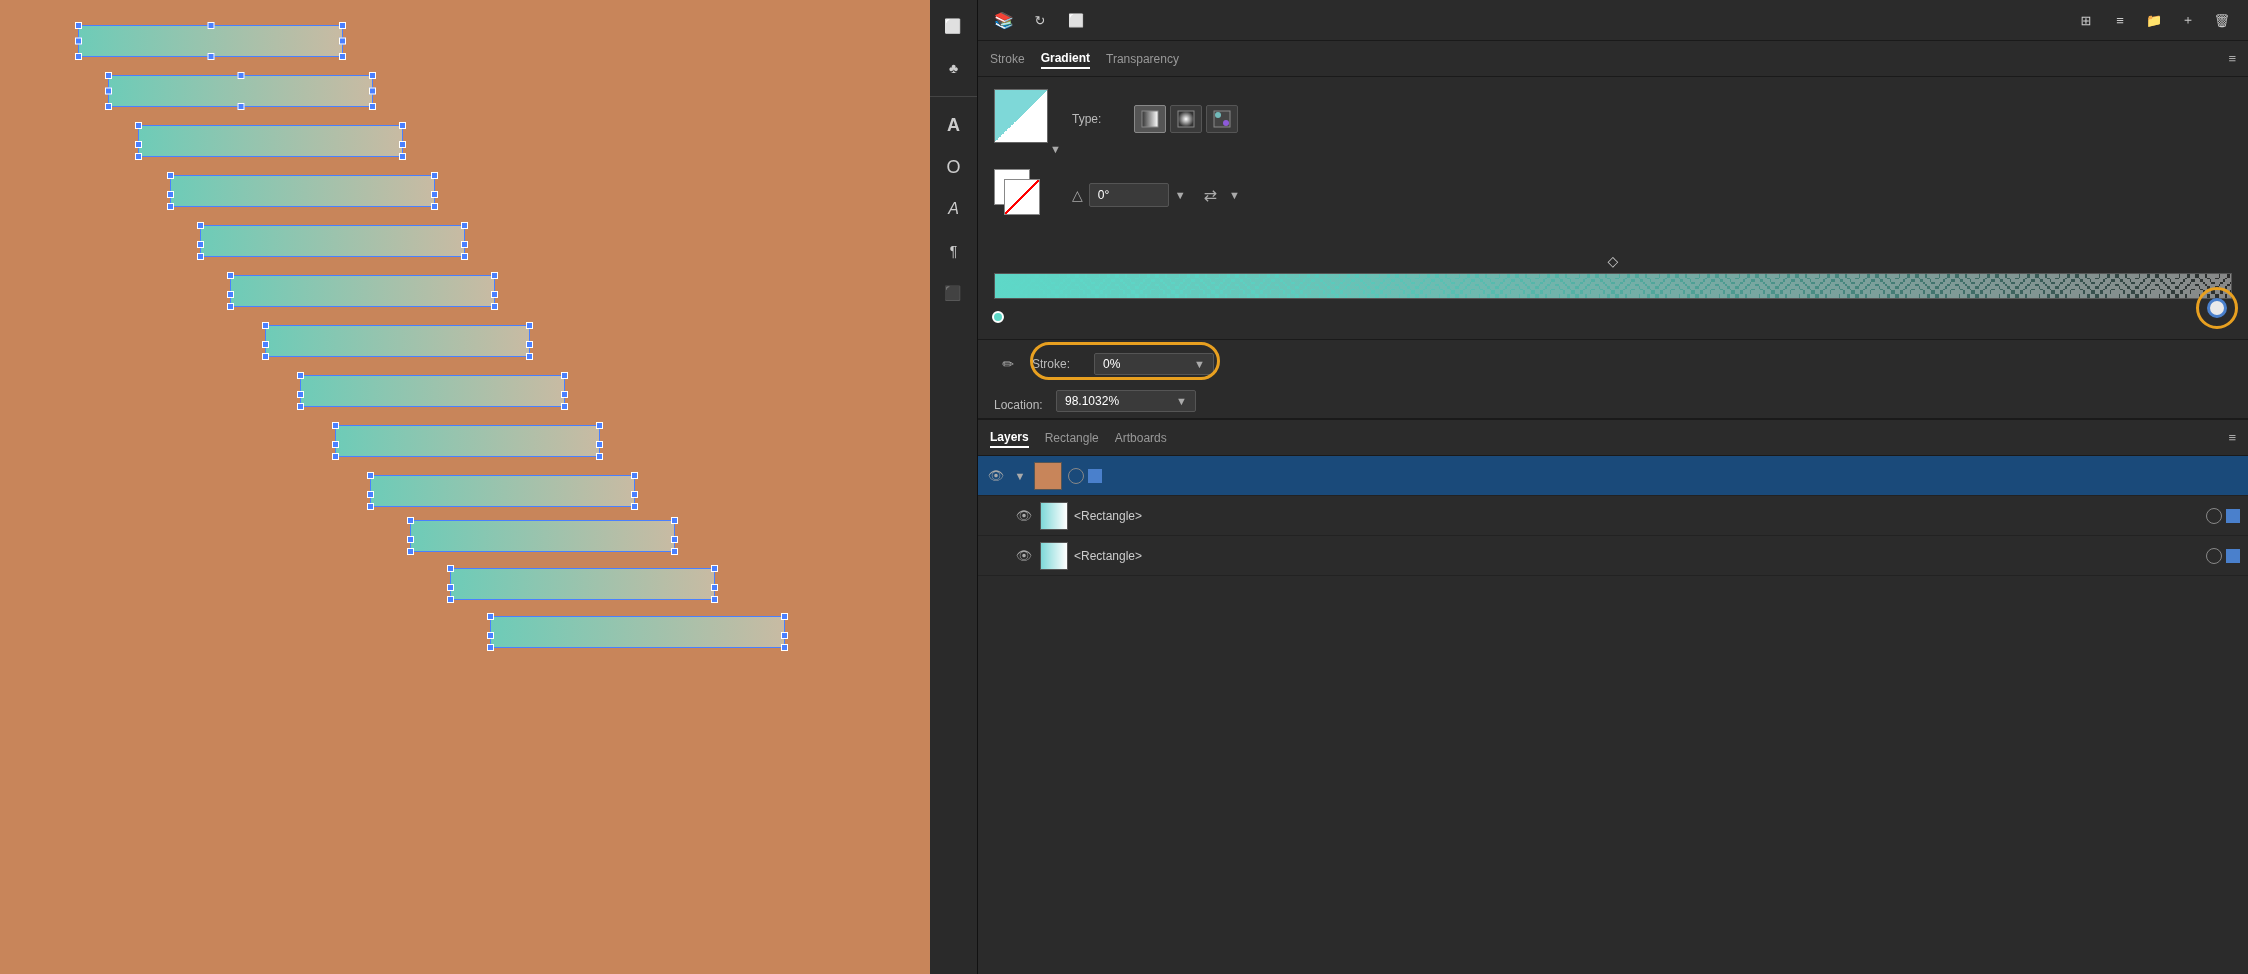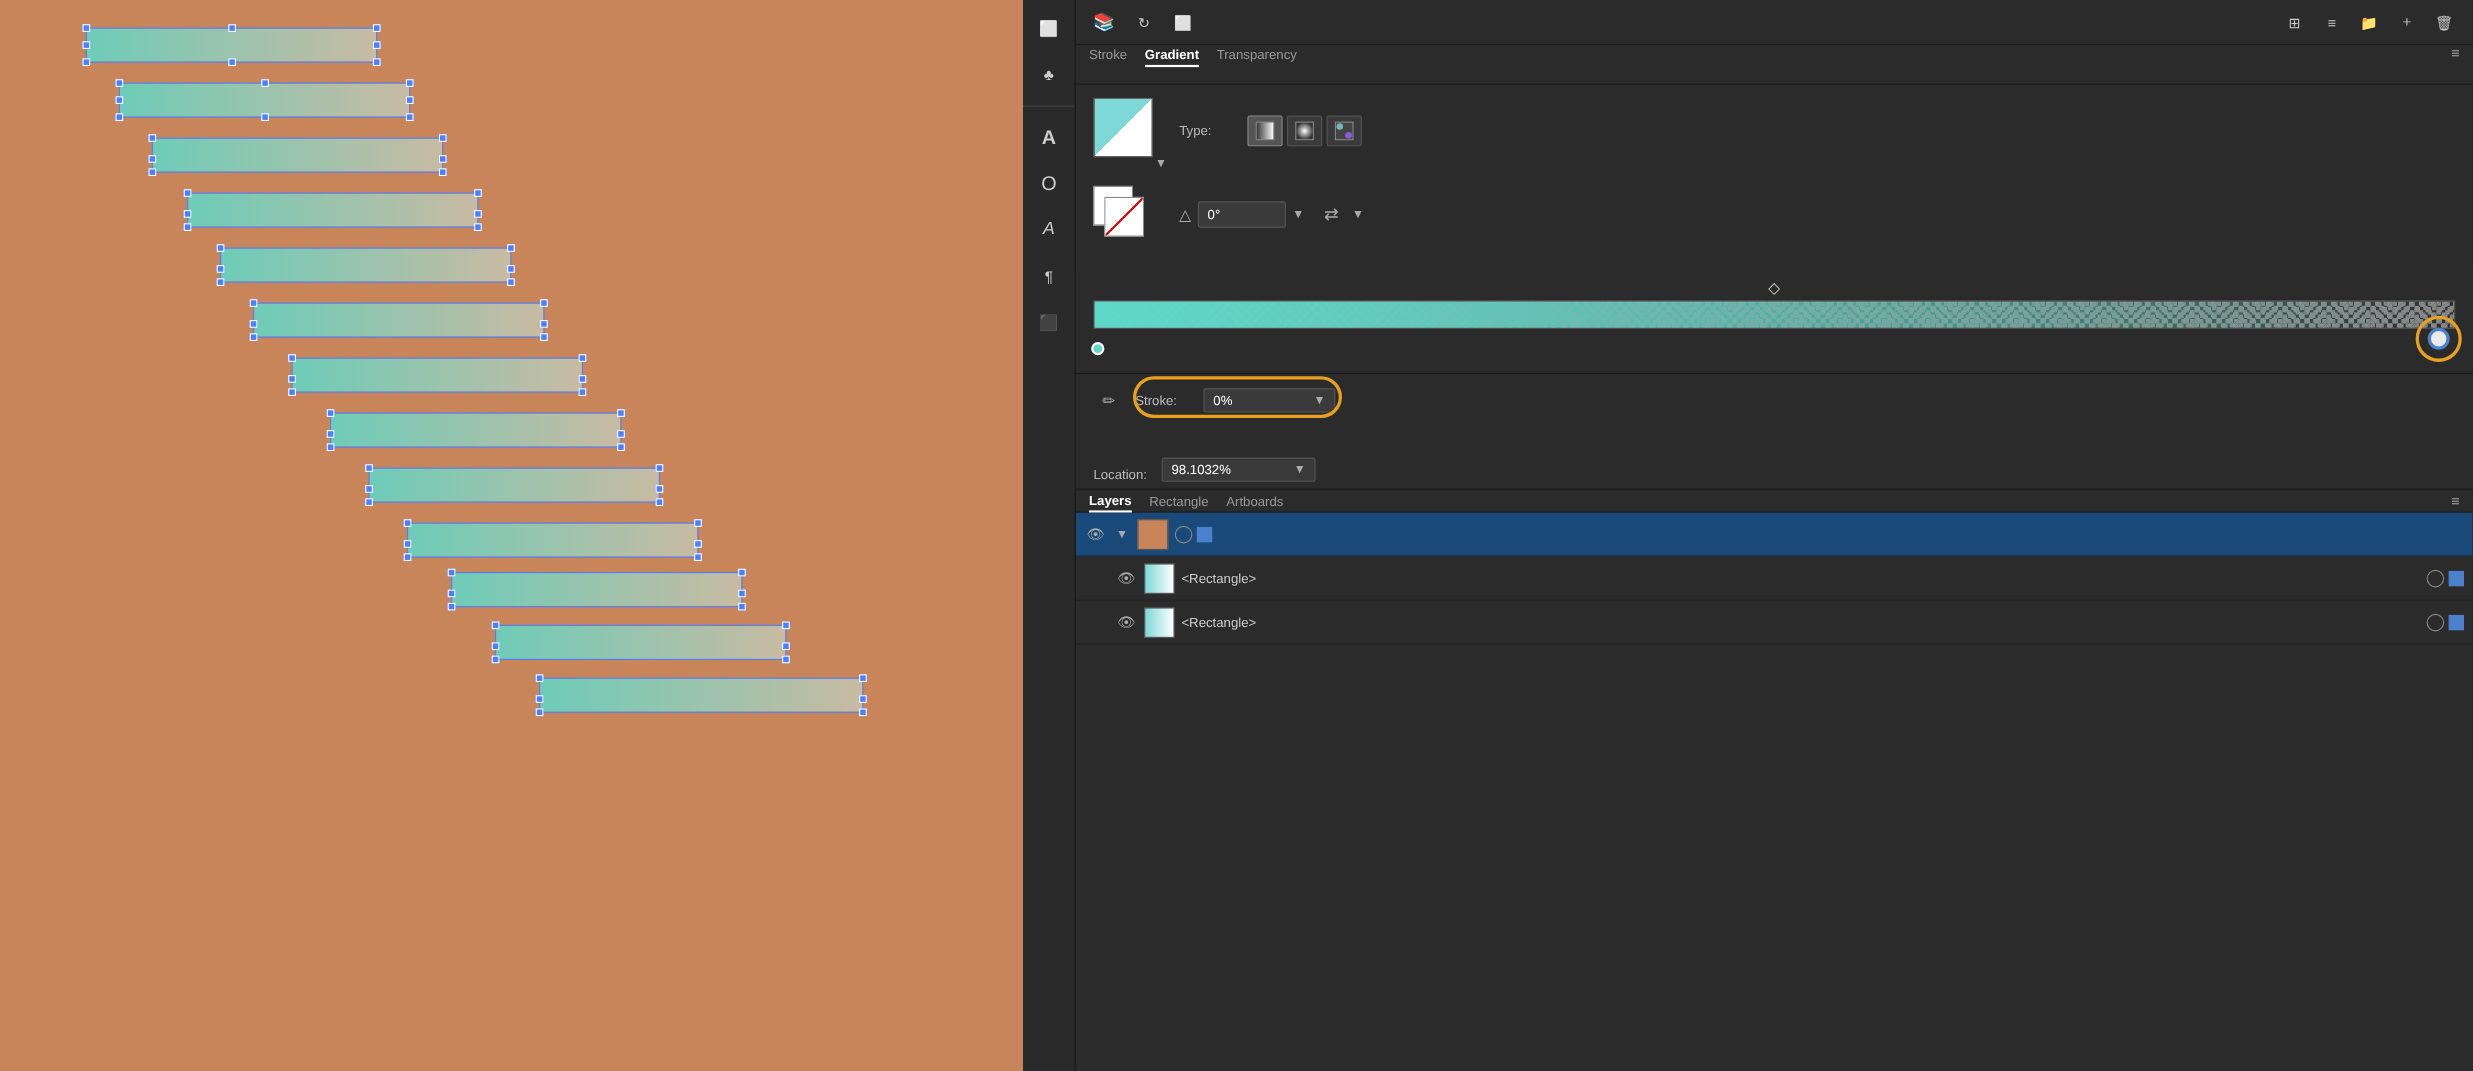--- a/index.html
+++ b/index.html
@@ -59,21 +59,21 @@
     
     #gradient-panel {
       background: #2b2b2b;
       padding: 0;
       border-bottom: 1px solid #1a1a1a;
     }
 
     
     #tab-bar {
       display: flex;
-      align-items: flex-start;
+      align-items: center;
       height: 36px;
       background: #2b2b2b;
       border-bottom: 1px solid #1a1a1a;
       padding: 0 12px;
       gap: 16px;
     }
 
     .tab-label {
       font-size: 12px;
       color: #999;
@@ -233,21 +233,21 @@
       flex: 1;
       background: #2b2b2b;
       display: flex;
       flex-direction: column;
       overflow: hidden;
     }
 
     #layers-tab-bar {
       display: flex;
       align-items: center;
-      height: 20px;
+      height: 36px;
       background: #2b2b2b;
       border-bottom: 1px solid #1a1a1a;
       padding: 0 12px;
       gap: 16px;
     }
 
     .layers-tab {
       font-size: 12px;
       color: #999;
       cursor: pointer;
@@ -662,21 +662,21 @@
         <div class="eyedropper-icon">✏</div>
         <span class="control-label">Stroke:</span>
         <div style="display:flex;align-items:center;background:#3a3a3a;border:1px solid #555;border-radius:2px;padding:3px 8px;width:120px;">
           <span style="color:#fff;font-size:12px;flex:1;">0%</span>
           <span style="color:#aaa;font-size:11px;">▼</span>
         </div>
       </div>
 
       <div class="location-row">
         <span class="control-label">Location:</span>
-        <div style="display:flex;align-items:center;background:#3a3a3a;border:1px solid #555;border-radius:2px;padding:3px 8px;width:140px;margin-top:26px;">
+        <div style="display:flex;align-items:center;background:#3a3a3a;border:1px solid #555;border-radius:2px;padding:3px 8px;width:140px;">
           <span style="color:#fff;font-size:12px;flex:1;">98.1032%</span>
           <span style="color:#aaa;font-size:11px;">▼</span>
         </div>
       </div>
     </div>
 
   </div>
 
   <div id="layers-panel">
 

